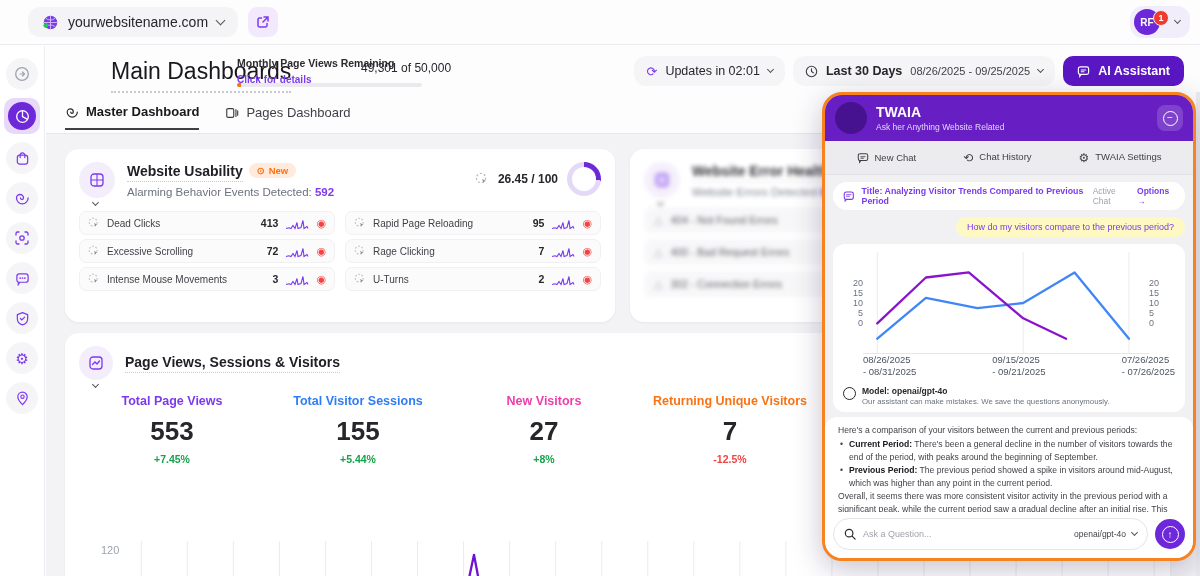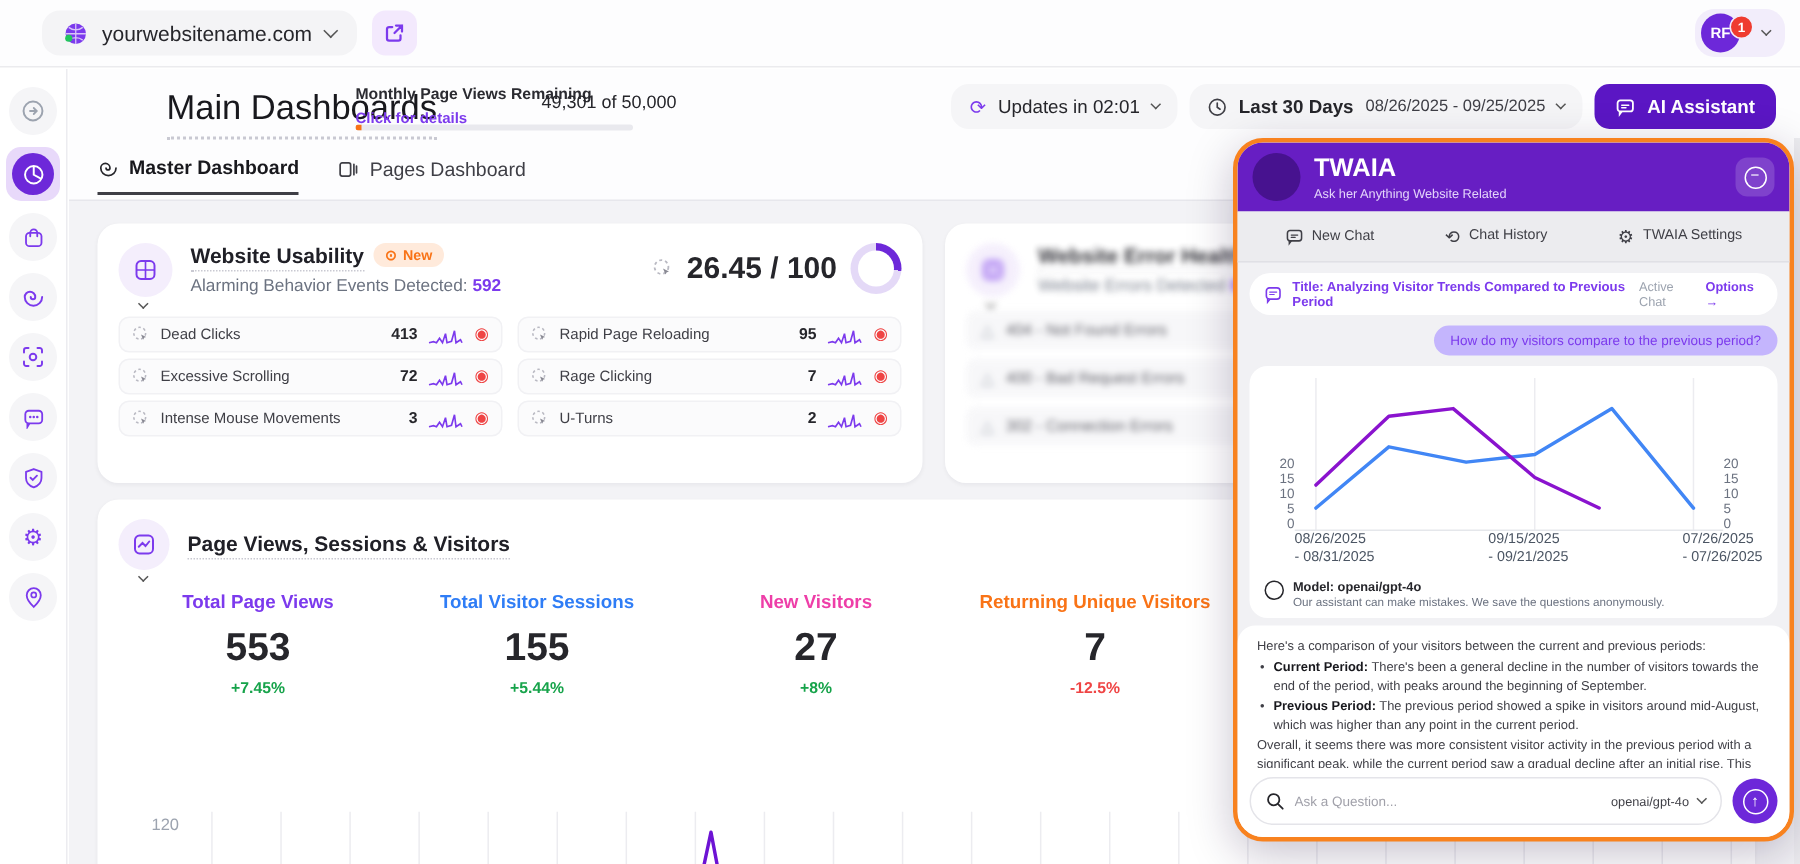--- a/index.html
+++ b/index.html
@@ -51,21 +51,21 @@
   .chip { width:36px; height:36px; border-radius:50%; background:#f4eefc; display:flex; align-items:center; justify-content:center; color:#7c3aed; position:relative; }
   .chip .under-chev { position:absolute; bottom:-7px; left:14px; }
 
   .usability { left:19px; top:103px; width:550px; height:173px; padding:13px 14px; }
   .card-head { display:flex; align-items:flex-start; gap:12px; }
   .card-title { font-size:14px; font-weight:700; color:#202027; border-bottom:1px dotted #c9c9d2; padding-bottom:2px; display:inline-block; }
   .new-badge { display:inline-flex; align-items:center; gap:4px; background:#ffeadb; color:#f97316; font-size:9.5px; font-weight:700; border-radius:9px; padding:2px 8px; margin-left:6px; vertical-align:2px; }
   .card-sub { font-size:11.5px; color:#6b7280; margin-top:4px; }
   .card-sub b { color:#7c3aed; font-weight:700; }
   .score-wrap { margin-left:auto; display:flex; align-items:center; gap:9px; }
-  .score-txt { font-size:20px; font-weight:700; color:#26262b; }
+  .score-txt { font-size:12px; font-weight:700; color:#26262b; }
   .gauge { width:34px; height:34px; border-radius:50%; position:relative; }
   .gauge::after { content:""; position:absolute; inset:5px; border-radius:50%; background:#fff; }
   .u-grid { display:grid; grid-template-columns:1fr 1fr; gap:4px 10px; margin-top:13px; }
   .urow { display:flex; align-items:center; gap:7px; background:#fbfbfc; border:1px solid #f1f1f4; border-radius:7px; height:24px; padding:0 8px; cursor:pointer; }
   .urow .lbl { font-size:10px; color:#3f3f46; }
   .urow .val { margin-left:auto; font-size:10.5px; font-weight:700; color:#26262b; }
   .rec { color:#ef4444; font-size:11px; line-height:1; }
 
   .errcard { left:584px; top:103px; width:550px; height:173px; padding:13px 14px; }
   .errcard .inner { filter:blur(2.2px); opacity:.9; }
@@ -79,35 +79,35 @@
   .pv-col .pnum { font-size:26px; font-weight:600; color:#26262b; margin-top:8px; }
   .pv-col .pdelta { font-size:10.5px; font-weight:600; margin-top:6px; }
   .pv-chart { position:absolute; left:14px; right:10px; top:208px; height:92px; }
   .pv-ytick { position:absolute; left:22px; font-size:11px; color:#9ca3af; }
   .pv-svg { position:absolute; left:52px; top:0; }
 
   
   .panel { position:absolute; left:822px; top:92px; width:374px; height:469px; border:3px solid #f8821f; border-radius:20px; overflow:hidden; background:#f1f1f4; box-shadow:0 8px 30px rgba(30,10,60,.25); display:flex; flex-direction:column; }
   .p-head { height:46px; background:#671ec3; display:flex; align-items:center; padding:0 10px; gap:9px; flex:none; }
   .p-avatar { width:32px; height:32px; border-radius:50%; background:#47128f; flex:none; }
-  .p-head .t1 { font-size:17px; font-weight:700; color:#fff; }
+  .p-head .t1 { font-size:14px; font-weight:700; color:#fff; }
   .p-head .t2 { font-size:8.5px; color:#e4d4fb; margin-top:2px; }
   .min-btn { margin-left:auto; width:26px; height:26px; border-radius:8px; background:rgba(255,255,255,.16); display:flex; align-items:center; justify-content:center; cursor:pointer; }
   .min-btn .circ { width:15px; height:15px; border:1.4px solid #fff; border-radius:50%; color:#fff; font-size:10px; display:flex; align-items:center; justify-content:center; line-height:1; }
   .p-toolbar { height:34px; background:#ececef; border-bottom:1px solid #e0e0e5; display:flex; align-items:center; justify-content:space-around; padding:0 8px; flex:none; }
   .p-tool { display:flex; gap:6px; font-size:9.5px; color:#3f3f46; cursor:pointer; }
   .p-body { flex:none; height:242px; padding:7px 8px 0; display:flex; flex-direction:column; }
   .title-pill { background:#fff; border-radius:14px; height:28px; display:flex; align-items:center; gap:7px; padding:0 10px; flex:none; }
   .title-pill .tt { font-size:8.8px; font-weight:600; color:#7c3aed; }
   .title-pill .right { margin-left:auto; display:flex; gap:6px; align-items:center; }
   .title-pill .ac { font-size:8.5px; color:#9ca3af; }
   .title-pill .opt { font-size:8.5px; font-weight:600; color:#7c3aed; cursor:pointer; }
-  .q-bubble { align-self:flex-end; background:#c4b5fd; border-radius:11px; padding:5px 11px; font-size:9px; color:#7c3aed; margin-top:7px; flex:none; }
+  .q-bubble { align-self:flex-end; background:#fef9c3; border-radius:11px; padding:5px 11px; font-size:9px; color:#7c3aed; margin-top:7px; flex:none; }
   .chart-card { background:#fff; border-radius:12px; margin-top:7px; padding:8px 8px 6px; flex:none; }
-  .chart-row { display:flex; align-items:flex-end; }
+  .chart-row { display:flex; align-items:center; }
   .ticks { width:22px; display:flex; flex-direction:column; justify-content:space-between; font-size:9px; color:#6b7280; text-align:right; padding-bottom:0; }
   .ticks.r { text-align:left; }
   .xlabels { position:relative; height:26px; margin-top:0; font-size:9.5px; color:#4b5563; line-height:1.3; }
   .xl { position:absolute; top:0; }
   .xl0 { left:22px; } .xl1 { left:45%; } .xl2 { right:2px; text-align:left; }
   .model-row { display:flex; gap:6px; margin-top:6px; padding:0 2px; align-items:flex-start; }
   .model-row .m1 { font-size:8.5px; font-weight:700; color:#26262b; }
   .model-row .m2 { font-size:7.8px; color:#6b7280; margin-top:1px; }
   .oai { width:13px; height:13px; border:1.6px solid #26262b; border-radius:50%; flex:none; margin-top:1px; }
   .p-answer { background:#fff; border-radius:12px 12px 0 0; padding:7px 13px 4px; flex:1; font-size:8.6px; line-height:1.5; color:#3f3f46; overflow:hidden; }

